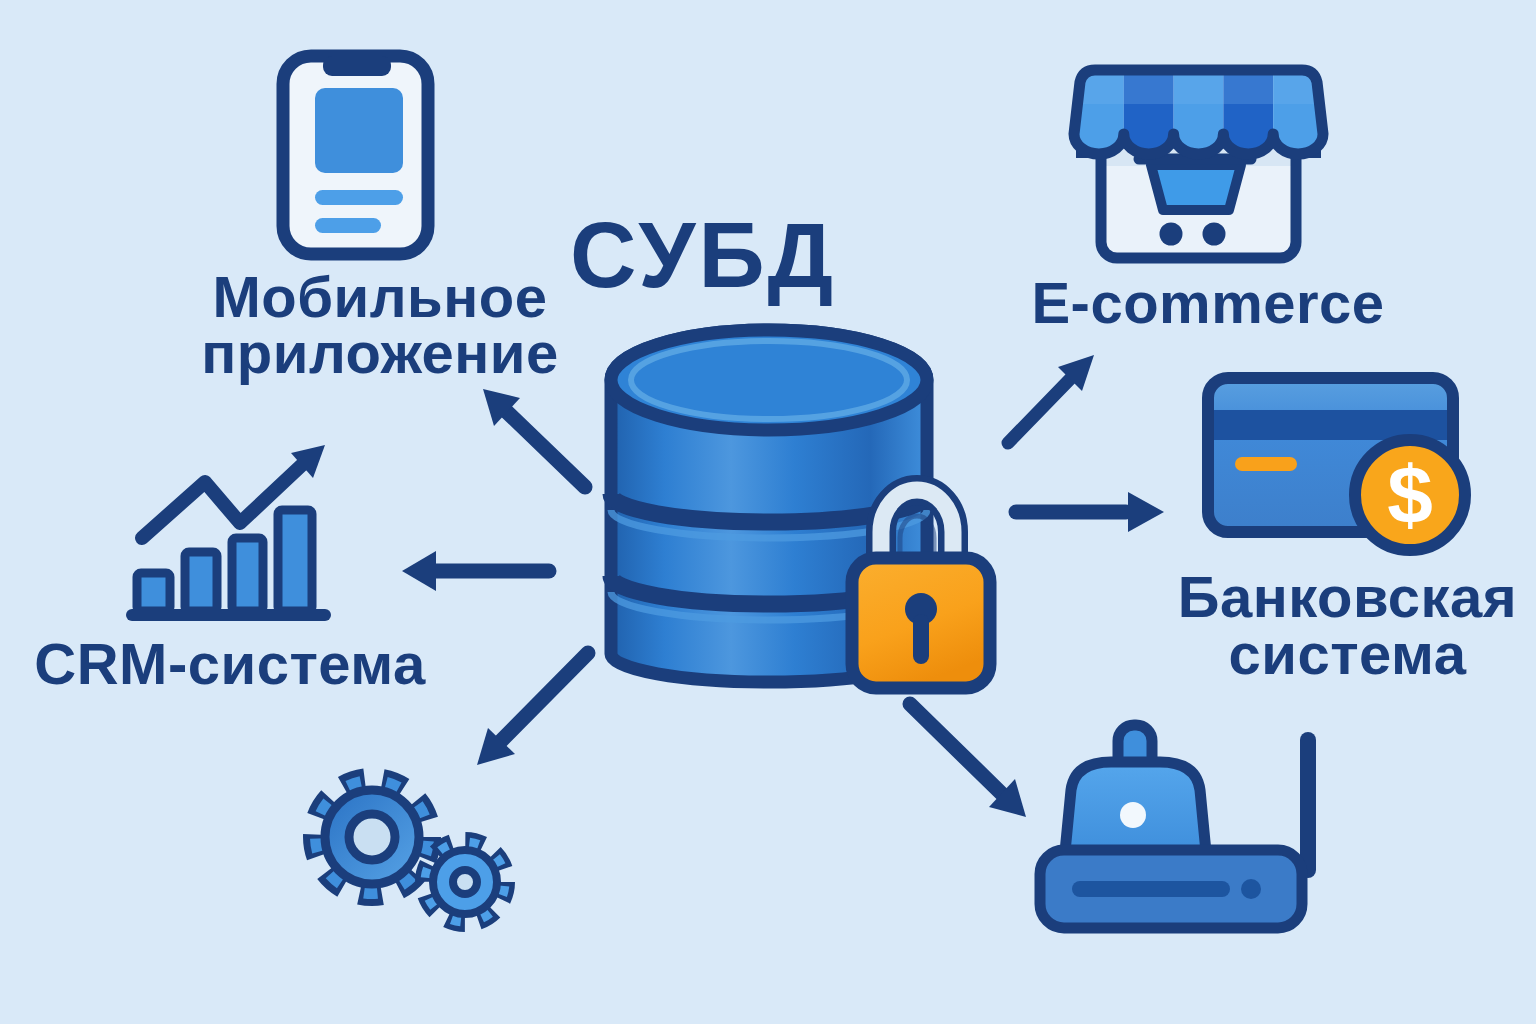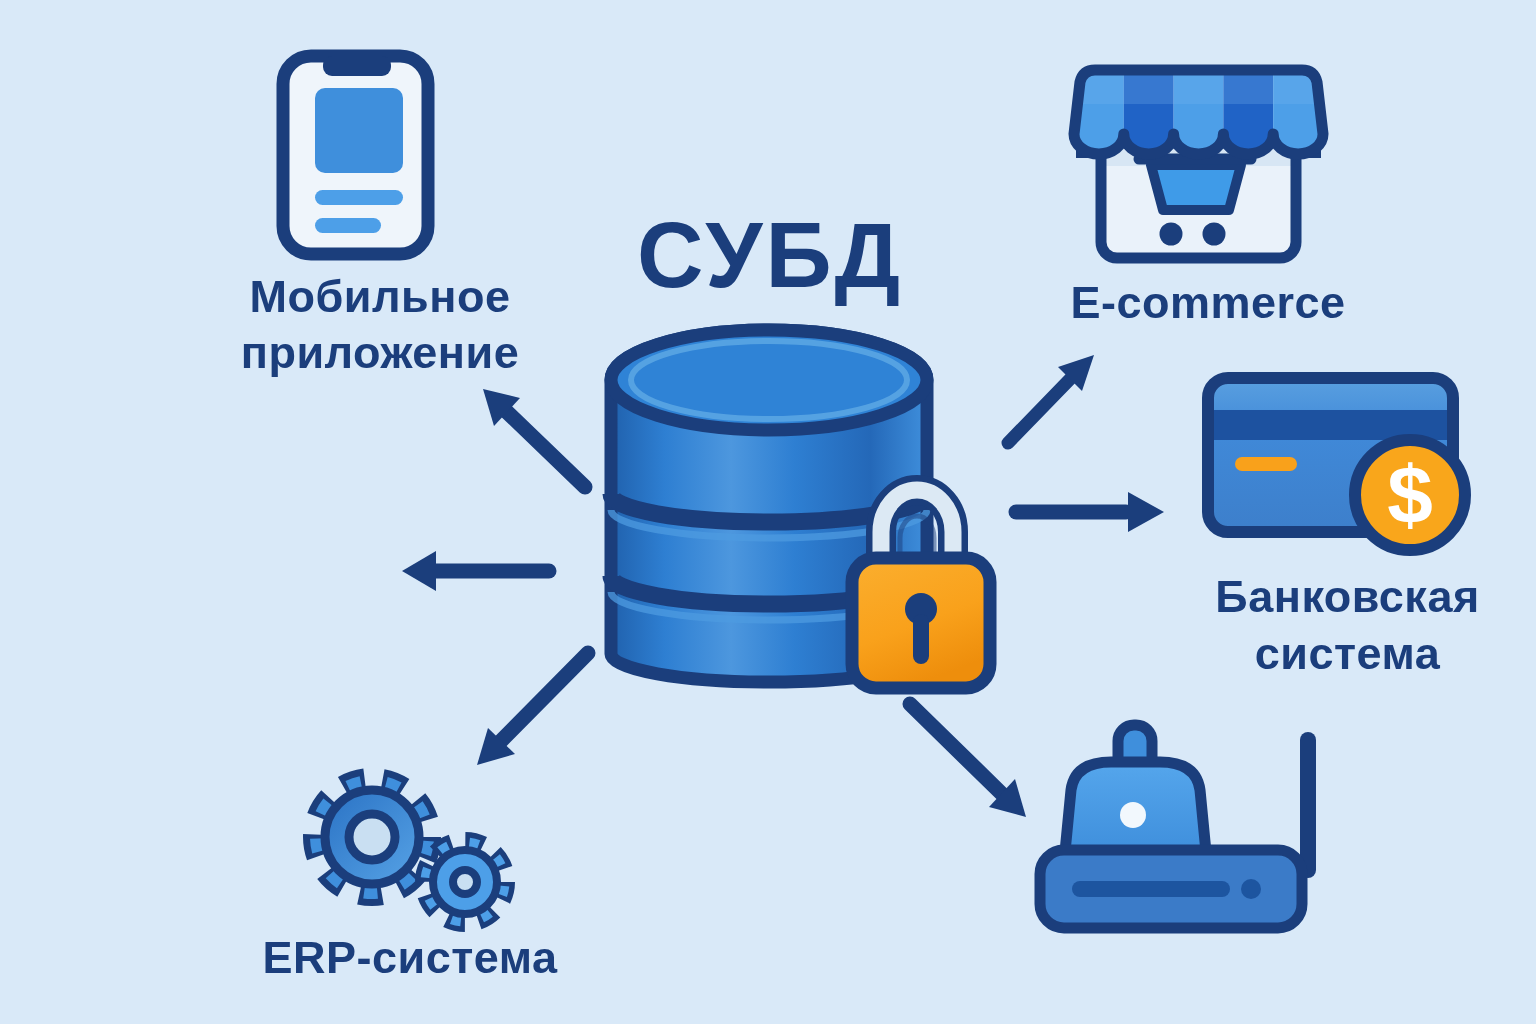--- a/index.html
+++ b/index.html
@@ -5,25 +5,25 @@
   html,body{margin:0;padding:0;background:#b9cfe4;}
   .stage{
     position:relative;width:1536px;height:1024px;background:#D9E9F8;
     overflow:hidden;font-family:"Liberation Sans","DejaVu Sans",sans-serif;
   }
   .stage svg{position:absolute;overflow:visible;}
   .node{position:absolute;}
   .node .icon{position:absolute;}
   .label{
     position:absolute;left:0;width:100%;text-align:center;
-    color:#1B3E7C;font-weight:bold;font-size:45px;line-height:56px;
+    color:#1B3E7C;font-weight:bold;font-size:58px;line-height:56px;
     white-space:pre-line;letter-spacing:.5px;
   }
   .title{
-    position:absolute;left:570px;top:205px;width:400px;text-align:center;
+    position:absolute;left:570px;top:205px;width:400px;
     color:#1B3E7C;font-weight:bold;font-size:92px;letter-spacing:3px;line-height:100px;
   }
   .arrow-line{stroke:#1B3E7C;stroke-linecap:round;fill:none;}
   .arrow-head{fill:#1B3E7C;stroke:none;}
 </style>
 </head>
 <body>
 
 <div class="stage">
 
@@ -97,20 +97,32 @@
       <rect x="8" y="8" width="145" height="198" rx="28" fill="#EFF5FB" stroke="#1B3E7C" stroke-width="13"></rect>
       <rect x="48" y="8" width="68" height="20" rx="9" fill="#1B3E7C"></rect>
       <rect x="40" y="40" width="88" height="85" rx="10" fill="#3F8FDC"></rect>
       <rect x="40" y="142" width="88" height="15" rx="7.5" fill="#4D9FE8"></rect>
       <rect x="40" y="170" width="66" height="15" rx="7.5" fill="#4D9FE8"></rect>
     </svg>
     <div class="label" style="top:224px">Мобильное
 приложение</div>
   </div>
 
+  <div class="node" style="left:30px;top:420px;width:400px;height:270px">
+    <svg class="icon" style="left:85px;top:0" width="230" height="205" viewBox="0 0 230 205">
+      <rect x="22" y="153" width="33" height="38" rx="4" fill="#3F8FDC" stroke="#1B3E7C" stroke-width="9"></rect>
+      <rect x="70" y="132" width="32" height="59" rx="4" fill="#3F8FDC" stroke="#1B3E7C" stroke-width="9"></rect>
+      <rect x="117" y="118" width="31" height="73" rx="4" fill="#3F8FDC" stroke="#1B3E7C" stroke-width="9"></rect>
+      <rect x="163" y="90" width="34" height="101" rx="4" fill="#3F8FDC" stroke="#1B3E7C" stroke-width="9"></rect>
+      <line x1="17" y1="195" x2="210" y2="195" stroke="#1B3E7C" stroke-width="12" stroke-linecap="round"></line>
+      <polyline points="27,118 90,62 125,103 190,42" fill="none" stroke="#1B3E7C" stroke-width="14" stroke-linecap="round" stroke-linejoin="round"></polyline>
+      <polygon points="210,25 198,58 176,33" fill="#1B3E7C"></polygon>
+    </svg>
+    <div class="label" style="top:216px">CRM-система</div>
+  </div>
 
   <div class="node" style="left:210px;top:762px;width:400px;height:220px">
     <svg class="icon" style="left:85px;top:0" width="225" height="185" viewBox="0 0 225 185">
       <defs>
         <linearGradient id="gearGrad" x1="0" y1="0" x2="1" y2="1">
           <stop offset="0" stop-color="#2A72C4"></stop>
           <stop offset="1" stop-color="#57A3E6"></stop>
         </linearGradient>
       </defs>
 
@@ -121,21 +133,20 @@
         <circle cx="77" cy="75" r="23" fill="#C9DFF2" stroke="#1B3E7C" stroke-width="9"></circle>
       </g>
 
       <g>
         <circle cx="170" cy="120" r="38" fill="none" stroke="#1B3E7C" stroke-width="24" stroke-dasharray="17 12.85"></circle>
         <circle cx="170" cy="120" r="38" fill="none" stroke="#4D9FE8" stroke-width="13" stroke-dasharray="9 20.85" stroke-dashoffset="-4"></circle>
         <circle cx="170" cy="120" r="32" fill="#4D9FE8" stroke="#1B3E7C" stroke-width="8"></circle>
         <circle cx="170" cy="120" r="12" fill="#C9DFF2" stroke="#1B3E7C" stroke-width="8"></circle>
       </g>
     </svg>
-    <div class="label" style="top:168px">ERP-система</div>
   </div>
 
   <div class="node" style="left:1008px;top:60px;width:400px;height:260px">
     <svg class="icon" style="left:63px;top:2px" width="256" height="200" viewBox="0 0 256 200">
       <defs>
         <clipPath id="awnClip">
           <path d="M 24,8 H 231 Q 243,8 246,20 L 252,72 A 24.9,20 0 0 1 202.2,72 A 24.9,20 0 0 1 152.4,72 A 24.9,20 0 0 1 102.6,72 A 24.9,20 0 0 1 52.8,72 A 24.9,20 0 0 1 3,72 L 9,20 Q 12,8 24,8 Z"></path>
         </clipPath>
       </defs>
 

